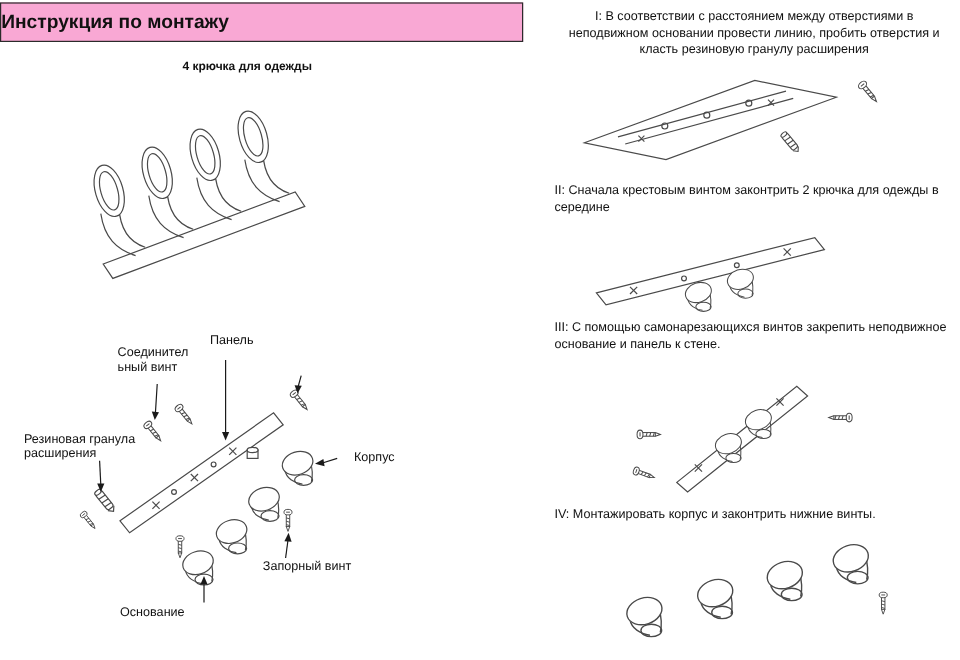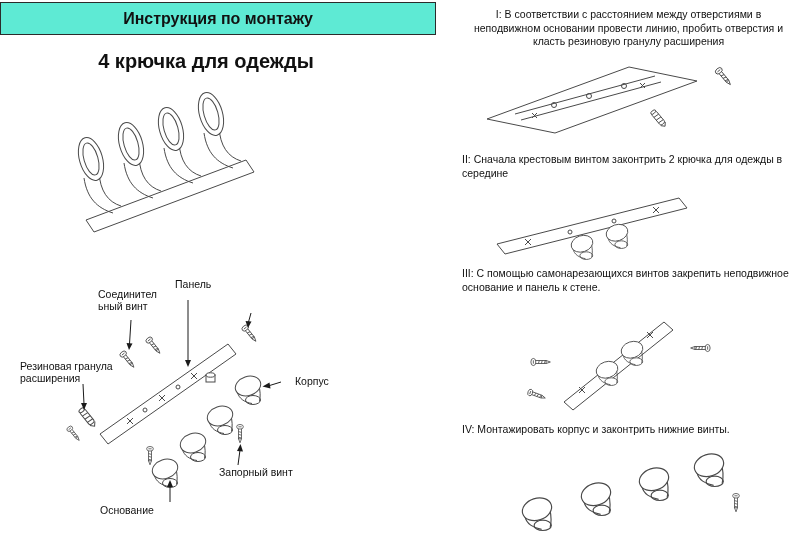--- a/index.html
+++ b/index.html
@@ -2,25 +2,25 @@
 <html><head>
 <meta charset="utf-8">
 <title>Инструкция по монтажу</title>
 <style>
   * { margin:0; padding:0; box-sizing:border-box; }
   html,body { width:800px; height:550px; }
   body { font-family:"Liberation Sans", sans-serif; background:#fff; color:#111; }
   .page { position:relative; width:800px; height:550px; background:#fff; overflow:hidden; }
 
   .header-bar { position:absolute; left:0; top:2px; width:436px; height:33px;
-    background:#5eead4; border:1px solid #2b2b2b;
-    display:flex; align-items:center; justify-content:center; }
+    background:#f9a8d4; border:1px solid #2b2b2b;
+    display:flex; align-items:center; justify-content:flex-start; }
   .header-bar .title { font-size:16px; font-weight:bold; }
   .subtitle { position:absolute; top:50px; left:0; width:412px; text-align:center;
-    font-size:20px; font-weight:bold; }
+    font-size:10px; font-weight:bold; }
 
   .assembled { position:absolute; left:68px; top:90px; }
 
   .exploded { position:absolute; left:0; top:276px; width:440px; height:272px; }
   .exploded svg { position:absolute; left:0; top:0; }
   .ex-label { position:absolute; font-size:10.5px; line-height:1.18; color:#111; }
   .lbl-panel   { left:175px; top:2px;   width:52px; }
   .lbl-conn    { left:98px;  top:12px;  width:64px; word-break:break-all; }
   .lbl-selftap { left:216px; top:10px;  width:88px; word-break:break-all; }
   .lbl-rubber  { left:20px;  top:84px;  width:114px; }

